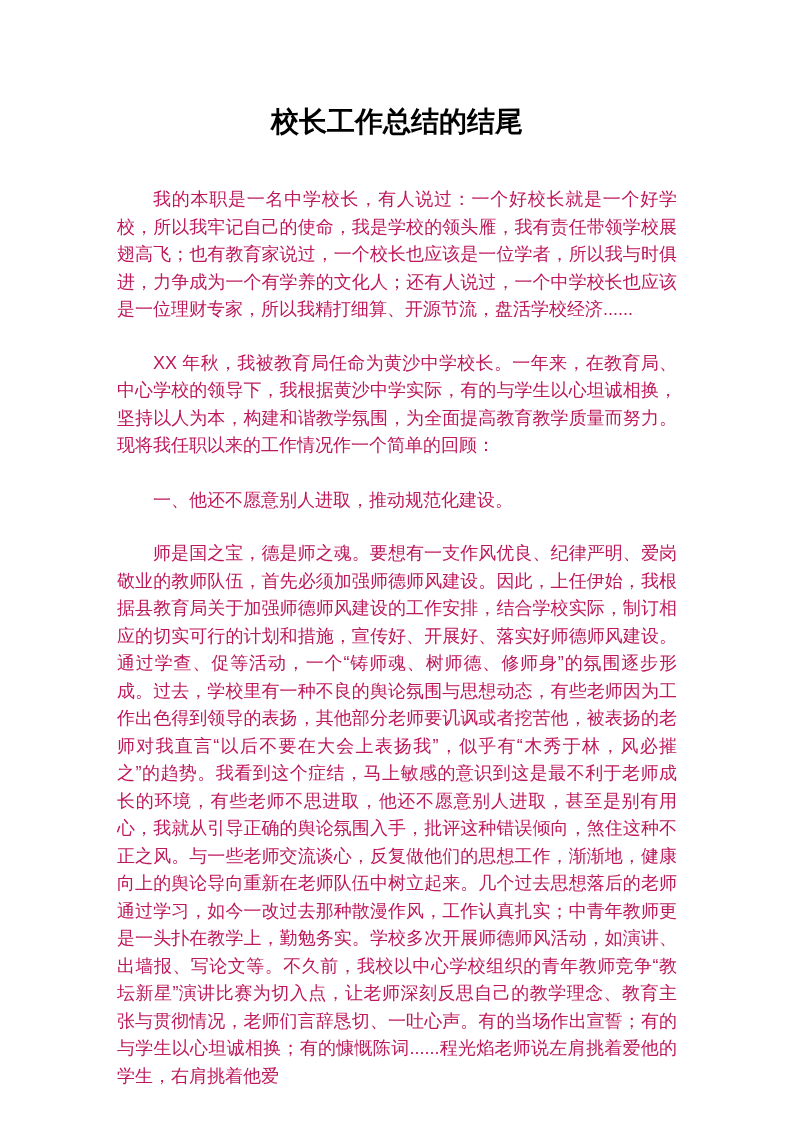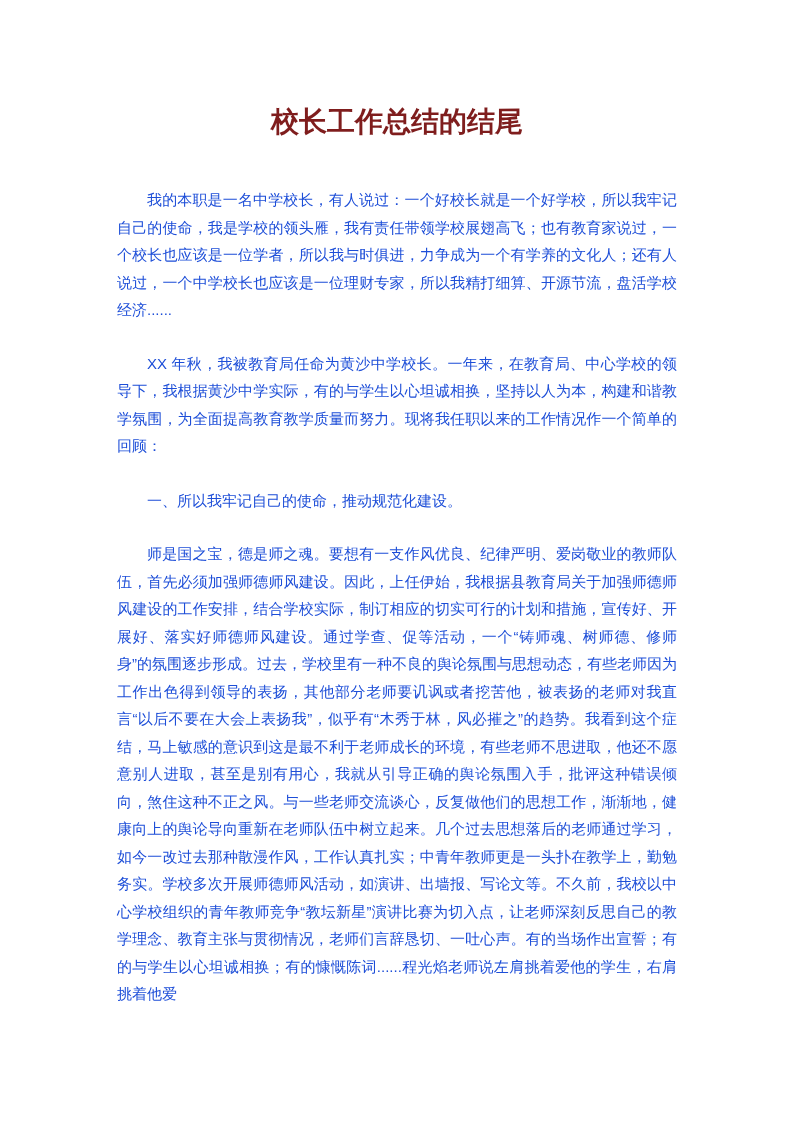--- a/index.html
+++ b/index.html
@@ -18,28 +18,28 @@
     overflow: hidden;
     font-family: "Liberation Sans", sans-serif;
   }
   .title {
     margin: 0;
     padding-top: 100px;
     font-size: 28px;
     line-height: 44px;
     font-weight: 700;
     text-align: center;
-    color: #7f1d1d;
+    color: #000000;
     letter-spacing: 0;
   }
   .para {
     margin: 26px 0 0 0;
-    font-size: 15px;
+    font-size: 18px;
     line-height: 27.5px;
-    color: #1d4ed8;
+    color: #be185d;
     text-align: justify;
     text-justify: inter-ideograph;
     text-indent: 2em;
     word-break: break-all;
   }
   .para.first {
     margin-top: 42px;
   }
   .para.heading {
     
@@ -49,16 +49,16 @@
 </head>
 <body>
 
 <div class="page">
   <h1 class="title">校长工作总结的结尾</h1>
 
   <p class="para first">我的本职是一名中学校长，有人说过：一个好校长就是一个好学校，所以我牢记自己的使命，我是学校的领头雁，我有责任带领学校展翅高飞；也有教育家说过，一个校长也应该是一位学者，所以我与时俱进，力争成为一个有学养的文化人；还有人说过，一个中学校长也应该是一位理财专家，所以我精打细算、开源节流，盘活学校经济......</p>
 
   <p class="para">XX 年秋，我被教育局任命为黄沙中学校长。一年来，在教育局、中心学校的领导下，我根据黄沙中学实际，有的与学生以心坦诚相换，坚持以人为本，构建和谐教学氛围，为全面提高教育教学质量而努力。现将我任职以来的工作情况作一个简单的回顾：</p>
 
-  <p class="para heading">一、所以我牢记自己的使命，推动规范化建设。</p>
+  <p class="para heading">一、他还不愿意别人进取，推动规范化建设。</p>
 
   <p class="para">师是国之宝，德是师之魂。要想有一支作风优良、纪律严明、爱岗敬业的教师队伍，首先必须加强师德师风建设。因此，上任伊始，我根据县教育局关于加强师德师风建设的工作安排，结合学校实际，制订相应的切实可行的计划和措施，宣传好、开展好、落实好师德师风建设。通过学查、促等活动，一个“铸师魂、树师德、修师身”的氛围逐步形成。过去，学校里有一种不良的舆论氛围与思想动态，有些老师因为工作出色得到领导的表扬，其他部分老师要讥讽或者挖苦他，被表扬的老师对我直言“以后不要在大会上表扬我”，似乎有“木秀于林，风必摧之”的趋势。我看到这个症结，马上敏感的意识到这是最不利于老师成长的环境，有些老师不思进取，他还不愿意别人进取，甚至是别有用心，我就从引导正确的舆论氛围入手，批评这种错误倾向，煞住这种不正之风。与一些老师交流谈心，反复做他们的思想工作，渐渐地，健康向上的舆论导向重新在老师队伍中树立起来。几个过去思想落后的老师通过学习，如今一改过去那种散漫作风，工作认真扎实；中青年教师更是一头扑在教学上，勤勉务实。学校多次开展师德师风活动，如演讲、出墙报、写论文等。不久前，我校以中心学校组织的青年教师竞争“教坛新星”演讲比赛为切入点，让老师深刻反思自己的教学理念、教育主张与贯彻情况，老师们言辞恳切、一吐心声。有的当场作出宣誓；有的与学生以心坦诚相换；有的慷慨陈词......程光焰老师说左肩挑着爱他的学生，右肩挑着他爱</p>
 </div>
 
 </body></html>

